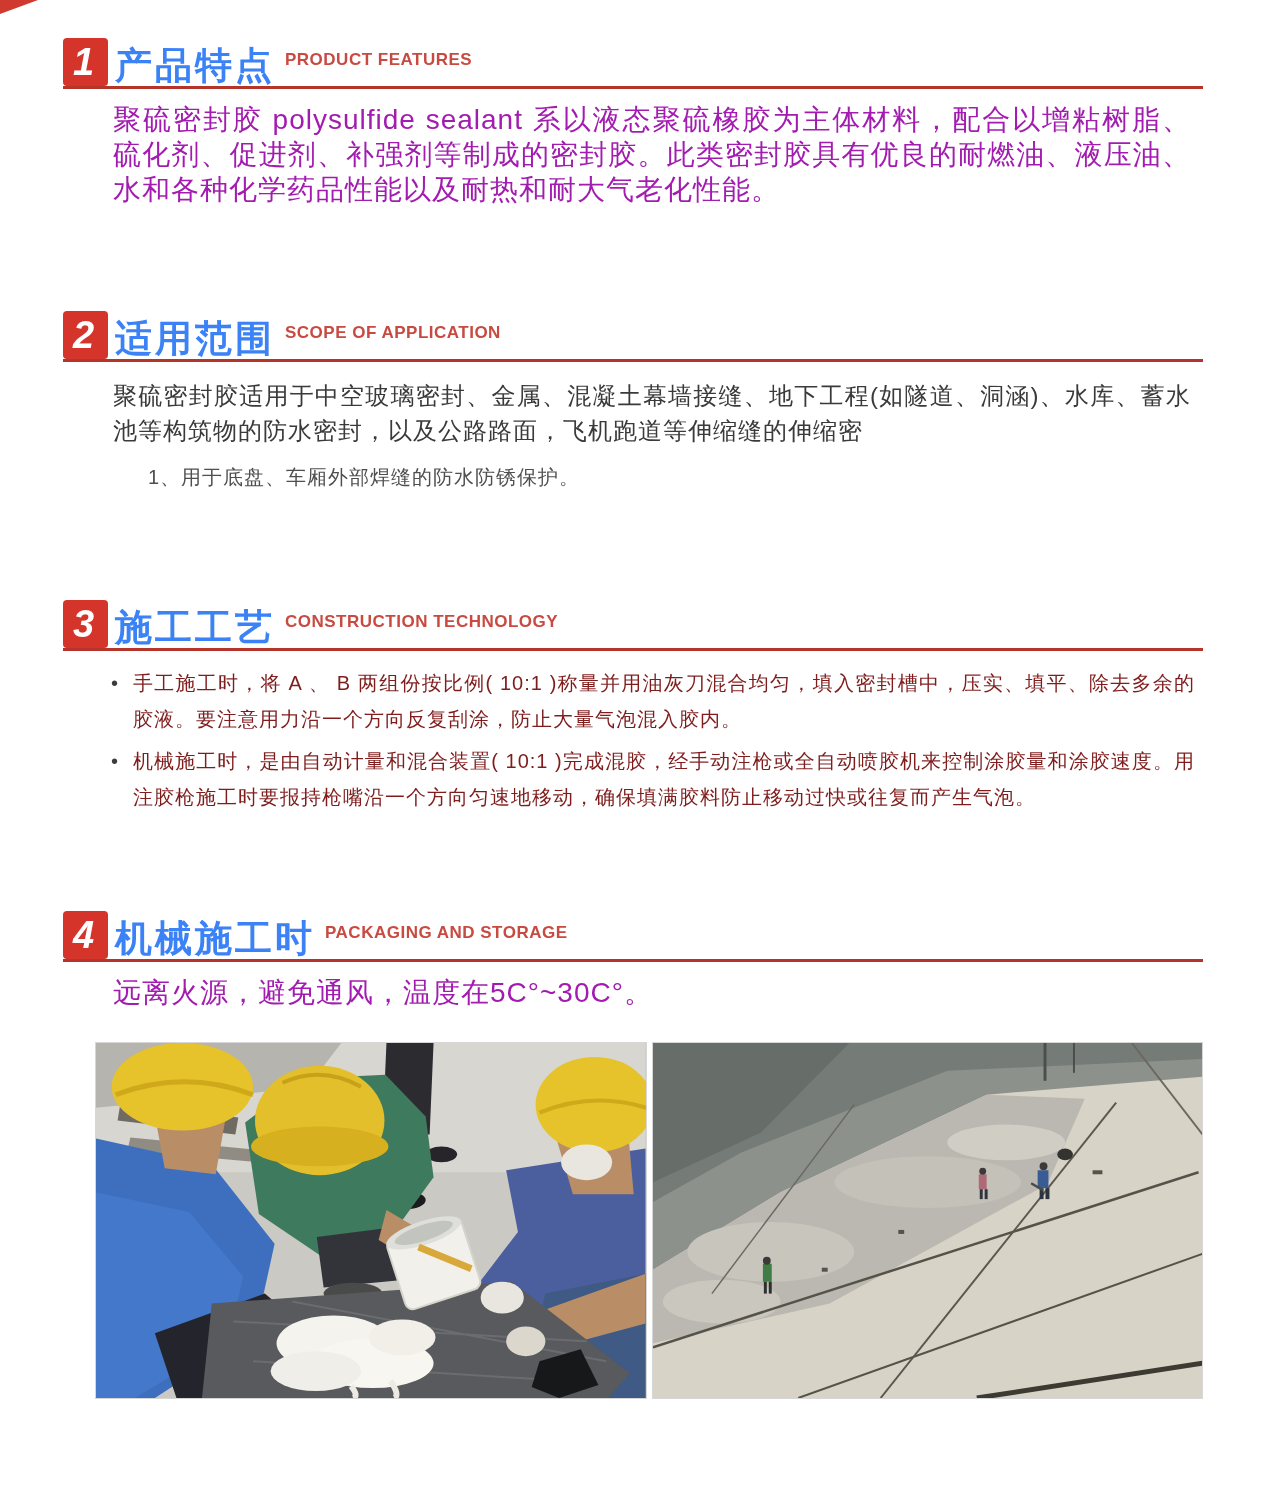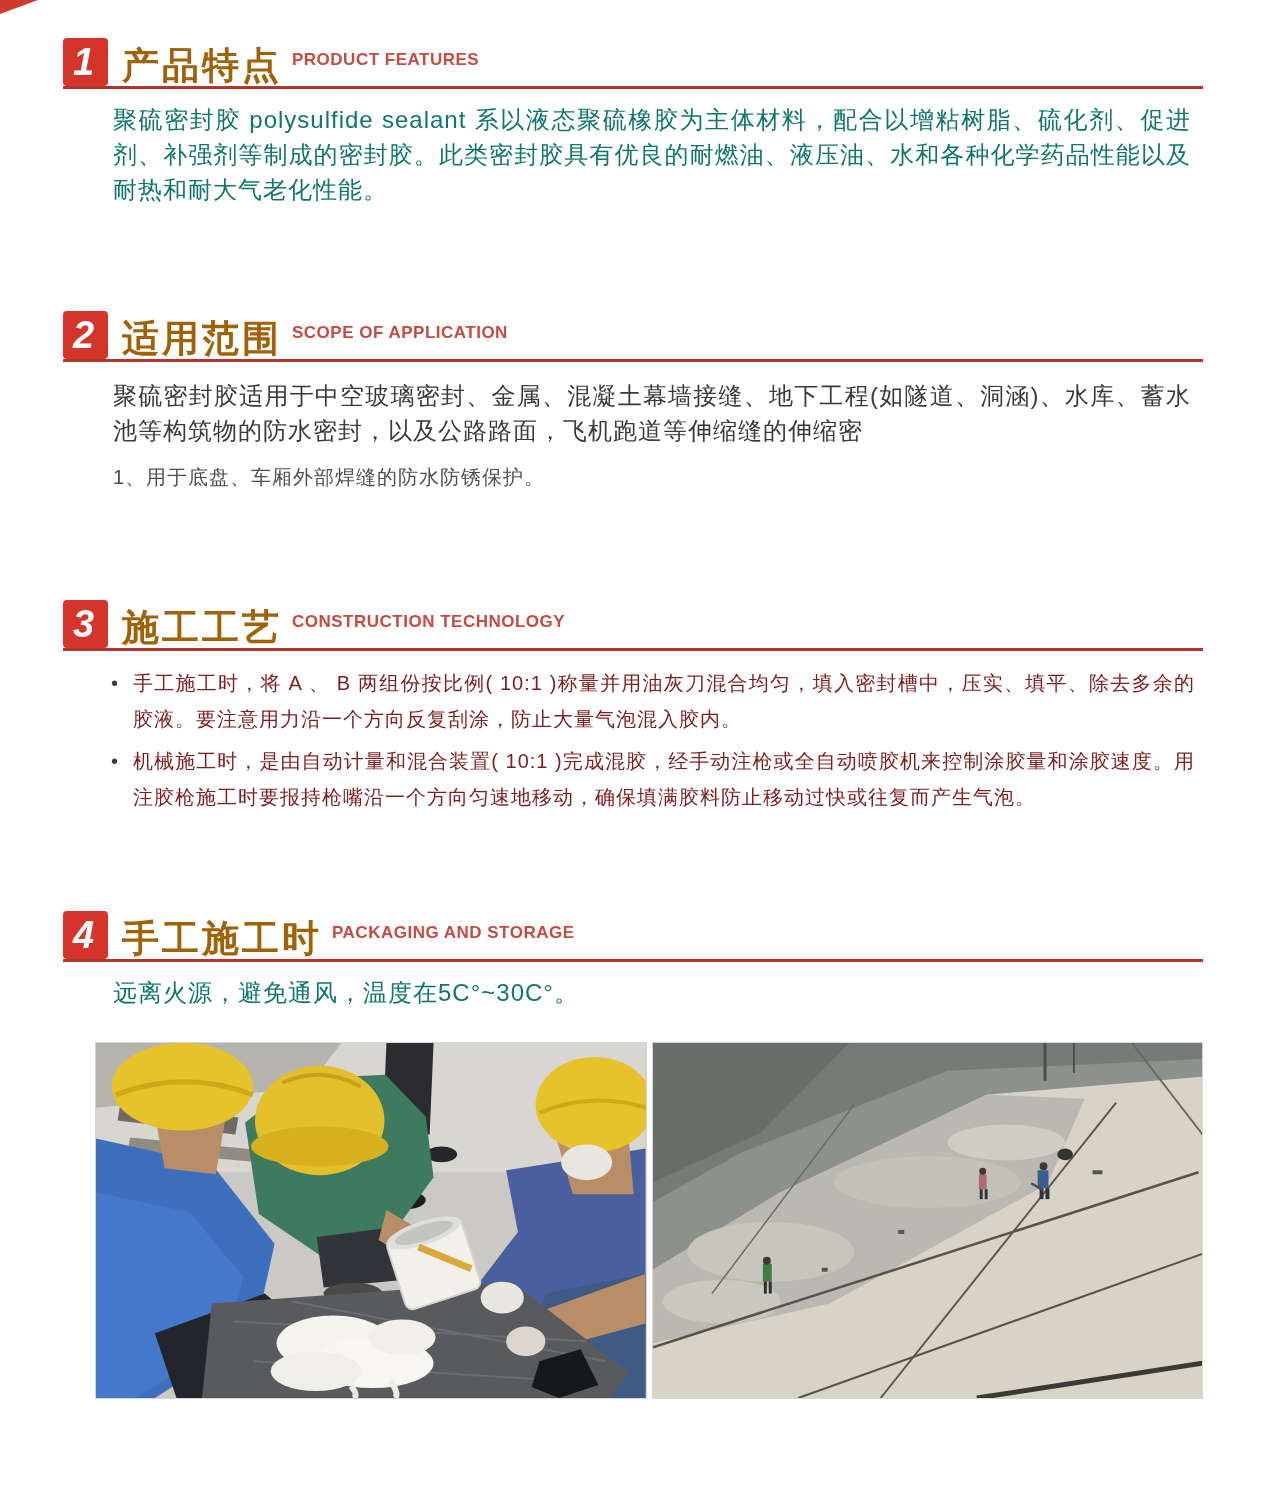--- a/index.html
+++ b/index.html
@@ -27,59 +27,60 @@
     width: 45px; height: 48px;
     background: #d4342a;
     border-radius: 4px;
     color: #ffffff;
     font-size: 38px; font-weight: bold; font-style: italic;
     display: flex; align-items: center; justify-content: center;
     padding-right: 4px;
     flex: 0 0 auto;
   }
   .title-cn {
-    color: #a16207;
+    color: #3b82f6;
     font-size: 37px; font-weight: bold;
     letter-spacing: 3px;
-    margin-left: 14px;
+    margin-left: 7px;
     line-height: 1;
     padding-bottom: 2px;
   }
   .title-en {
     color: #c84a40;
     font-size: 17px; font-weight: bold;
     letter-spacing: 0.5px;
     margin-left: 10px;
     padding-bottom: 16px;
   }
 
   
   .sec-body {
     margin: 13px 0 0 50px;
     width: 1078px;
-    color: #0f766e;
-    font-size: 24px;
+    color: #a21caf;
+    font-size: 28px;
     line-height: 35px;
     letter-spacing: 1px;
     text-align: justify;
   }
   .sec-lead {
     margin: 16px 0 0 50px;
     width: 1078px;
     color: #3a3a3a;
     font-size: 24px; font-weight: normal;
     line-height: 35px;
     letter-spacing: 1px;
     text-align: justify;
   }
   .num-list { margin: 12px 0 0 50px; width: 1078px; }
   .num-list .list-item {
     color: #4f4f4f; font-size: 20px;
     line-height: 34px; letter-spacing: 1px;
     margin-bottom: 3px;
+    margin-left: 35px;
   }
   .num-list .list-item.spaced { margin-bottom: 9px; }
 
   .bullet-list { margin: 14px 0 0 48px; width: 1084px; }
   .bullet-item { display: flex; margin-bottom: 6px; }
   .bullet-dot {
     color: #3c3c3c; font-size: 20px; line-height: 36px;
     width: 22px; flex: 0 0 auto;
   }
   .bullet-text {
@@ -143,21 +144,21 @@
       <div class="bullet-item">
         <span class="bullet-dot">•</span>
         <span class="bullet-text">机械施工时，是由自动计量和混合装置( 10:1 )完成混胶，经手动注枪或全自动喷胶机来控制涂胶量和涂胶速度。用注胶枪施工时要报持枪嘴沿一个方向匀速地移动，确保填满胶料防止移动过快或往复而产生气泡。</span>
       </div>
     </div>
   </section>
 
   <section id="sec4">
     <div class="sec-header">
       <div class="num-box">4</div>
-      <div class="title-cn">手工施工时</div>
+      <div class="title-cn">机械施工时</div>
       <div class="title-en">PACKAGING AND STORAGE</div>
     </div>
     <p class="sec-body">远离火源，避免通风，温度在5C°~30C°。</p>
   </section>
 
   <div class="photo-row">
 
     <div class="photo-frame">
       <svg viewBox="0 0 560 357" preserveAspectRatio="none">
 

